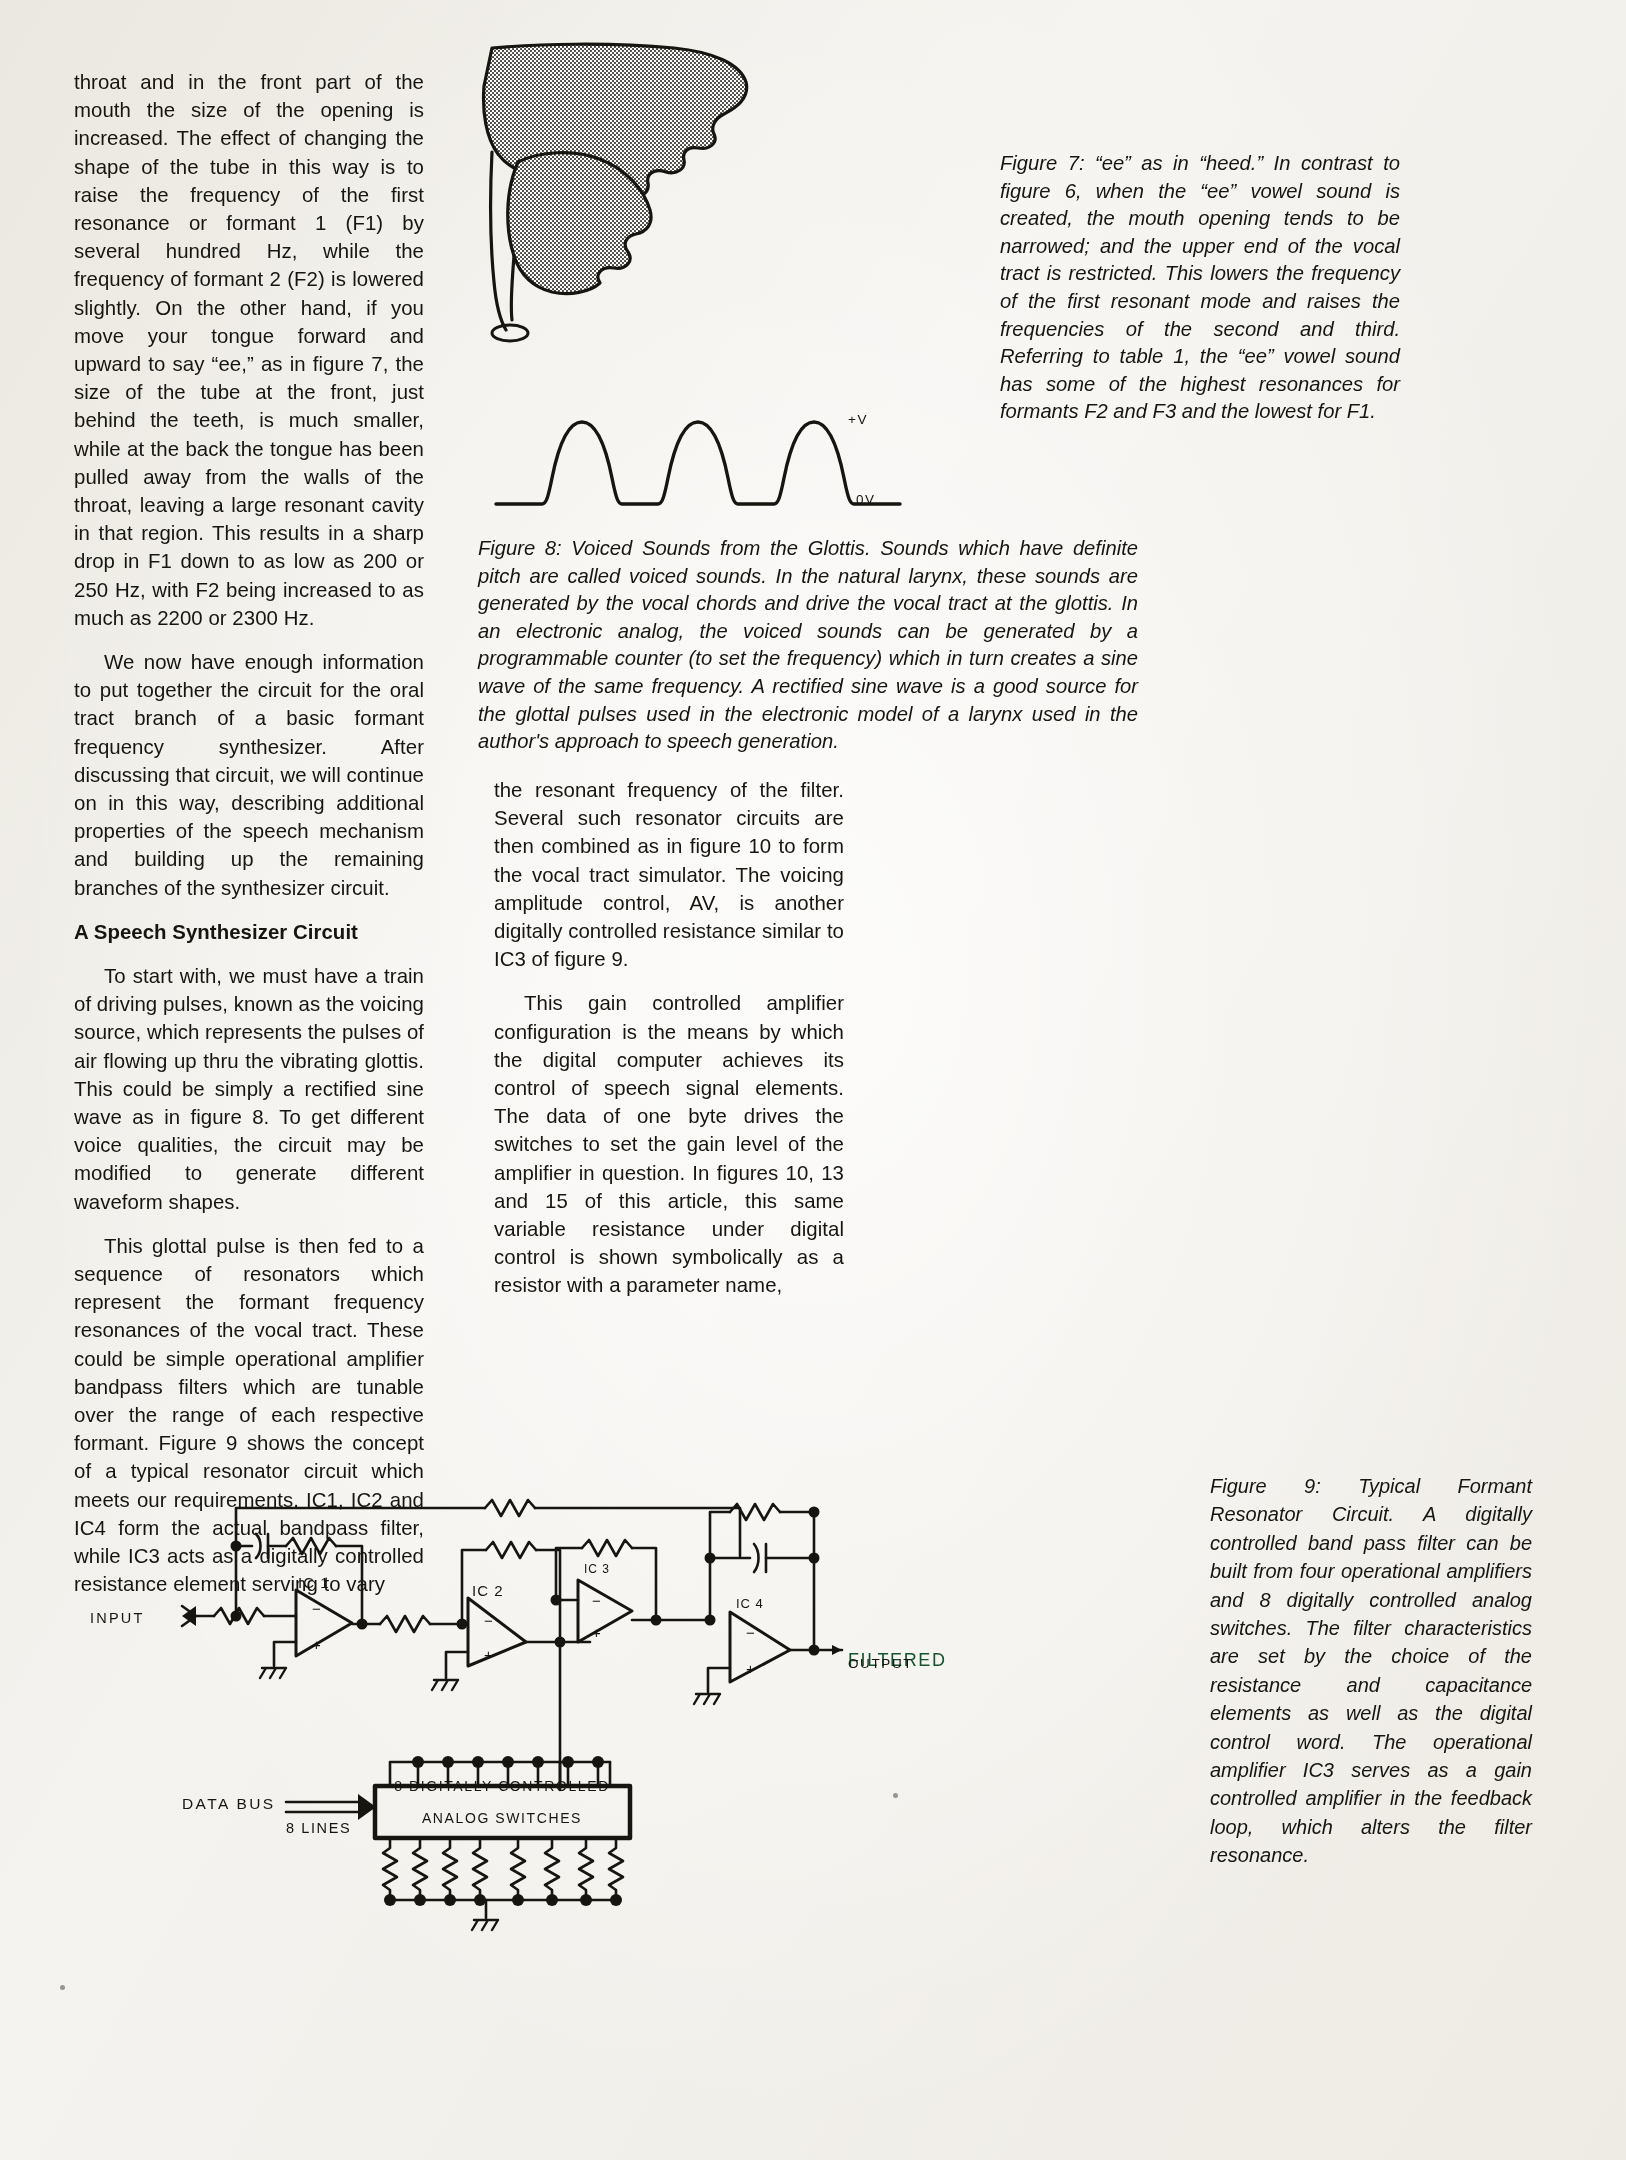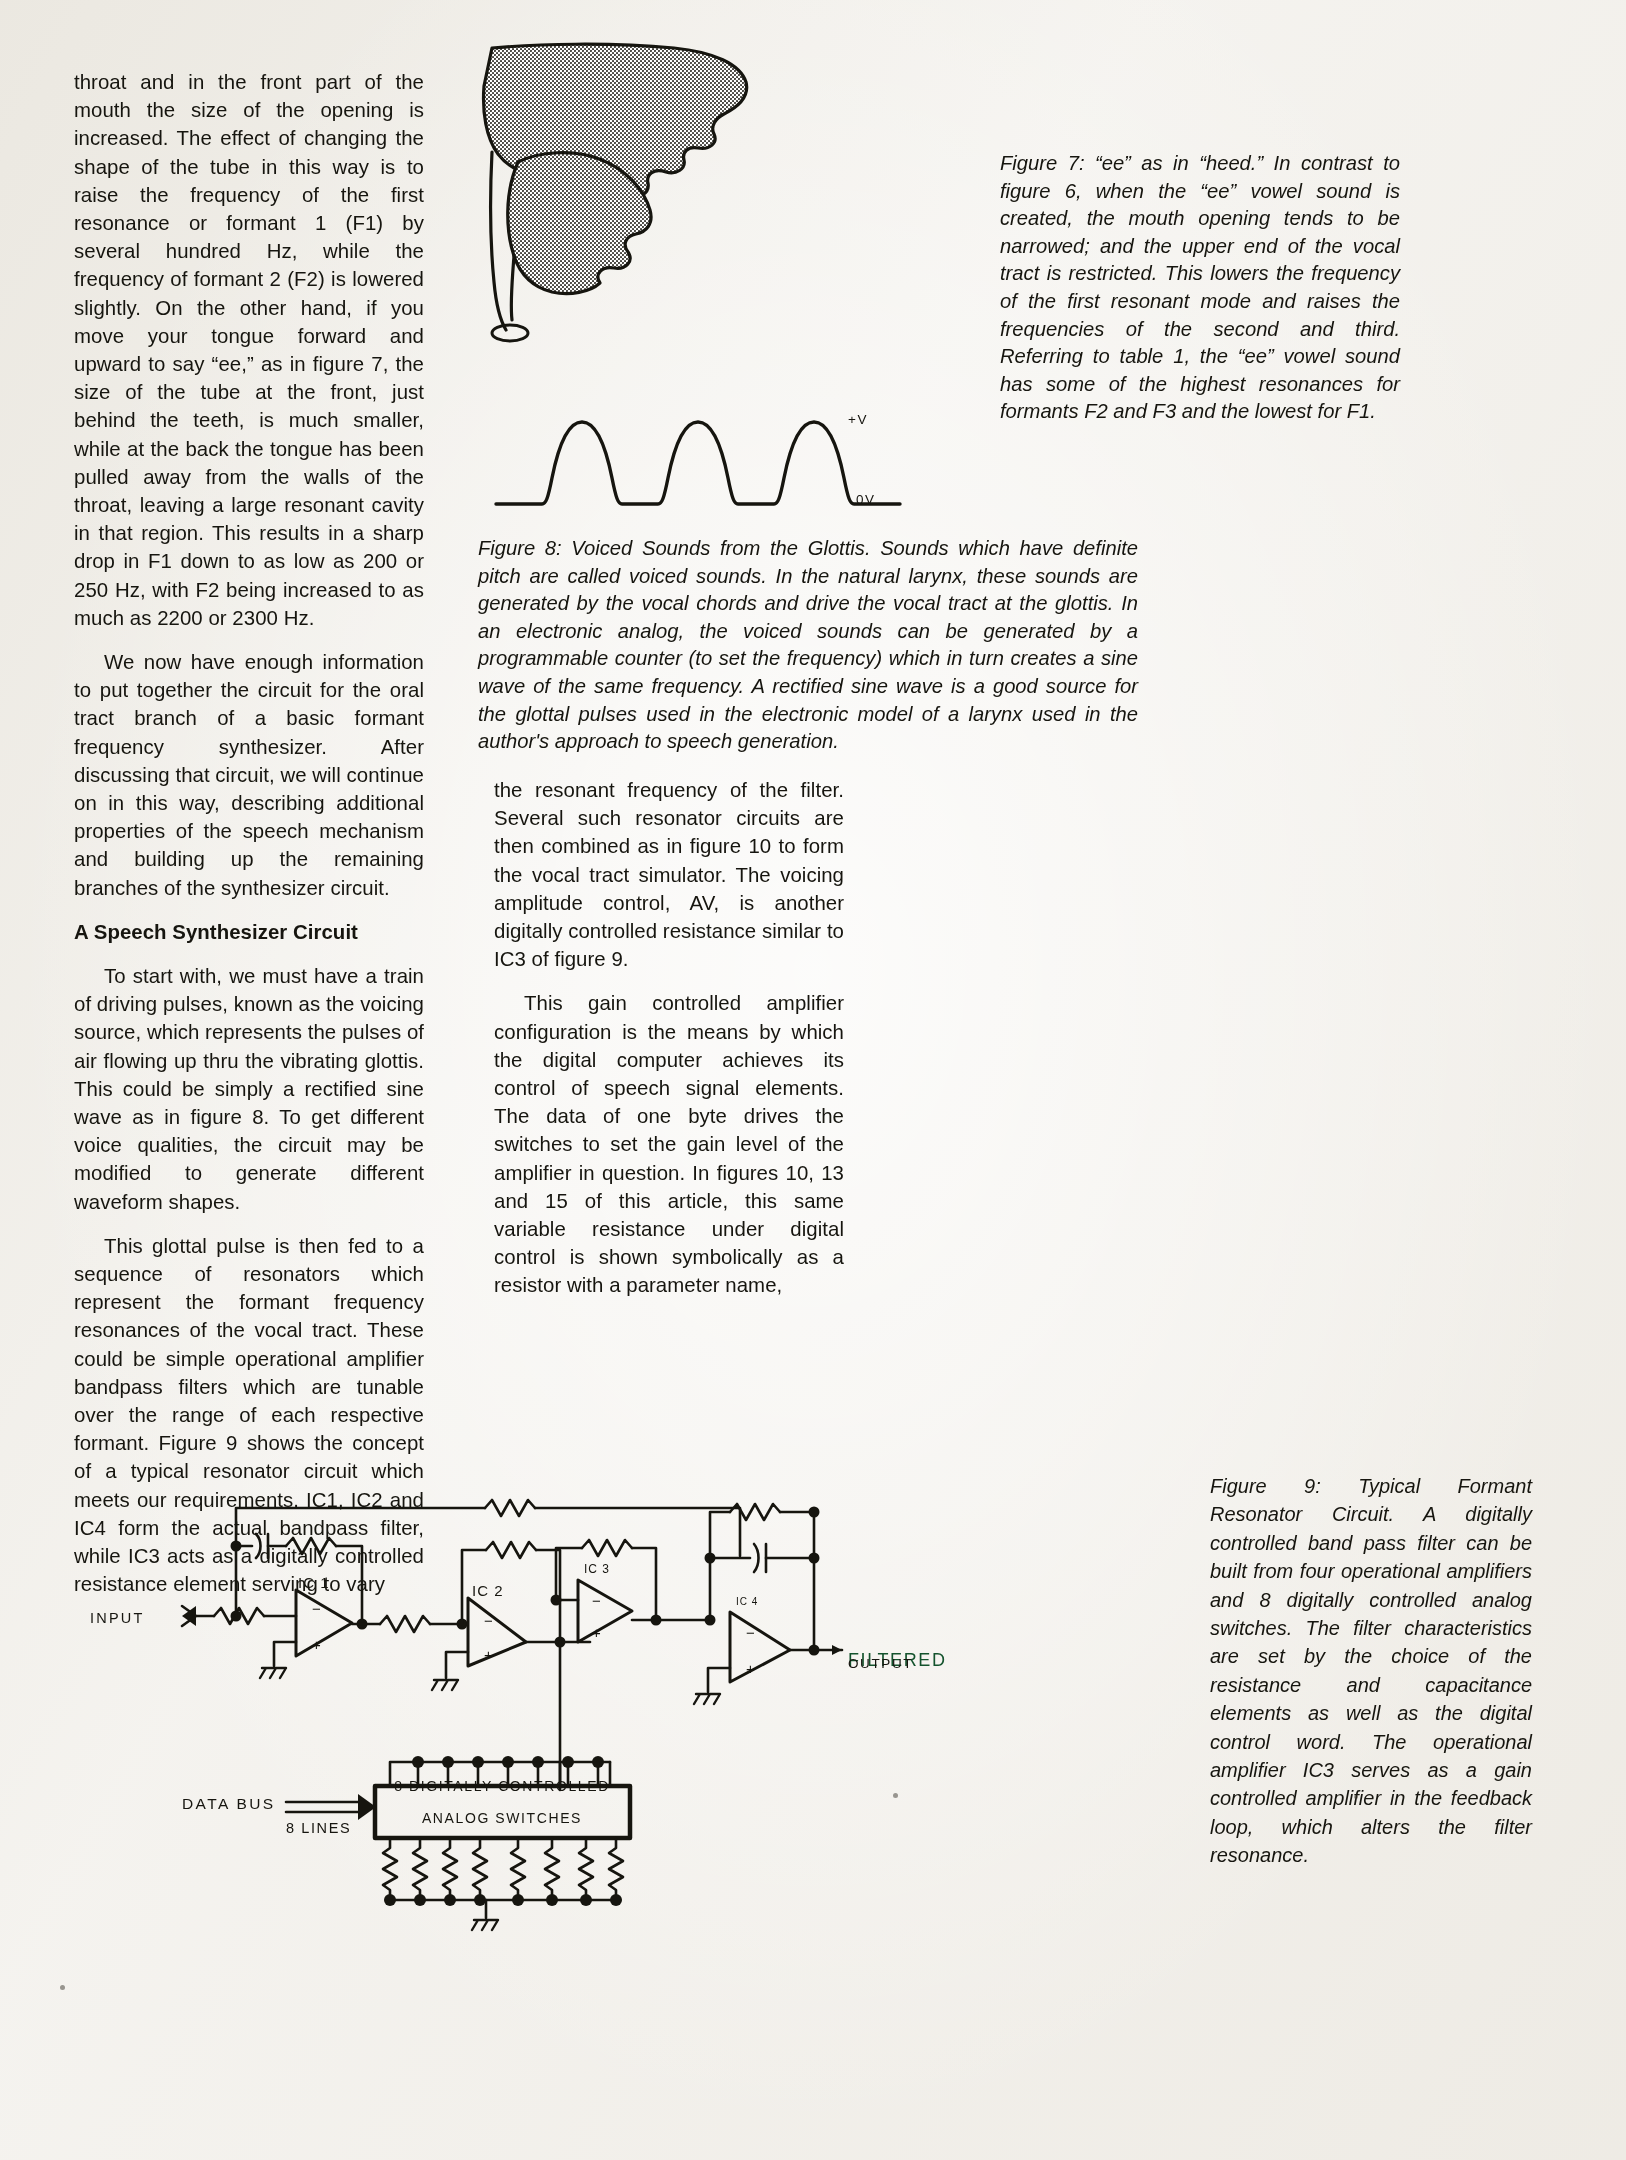--- a/index.html
+++ b/index.html
@@ -324,21 +324,21 @@
       <path d="M384,430 L408,430 M388,430 l-6,10 M398,430 l-6,10 M408,430 l-6,10" stroke-width="2.4"></path>
 
       <path d="M196,312 L268,312 M196,322 L268,322"></path>
       <path d="M268,304 L286,317 L268,330 Z" fill="#16150f" stroke="none"></path>
     </svg>
 
     <span style="position:absolute; left:0px; top:120px; font-size:14.5px; letter-spacing:2.2px; color:#16150f;">INPUT</span>
     <span style="position:absolute; left:208px; top:84px; font-size:15px; letter-spacing:1px; color:#16150f;">IC 1</span>
     <span style="position:absolute; left:382px; top:92px; font-size:15px; letter-spacing:1px; color:#16150f;">IC 2</span>
     <span style="position:absolute; left:494px; top:72px; font-size:12px; letter-spacing:1px; color:#16150f;">IC 3</span>
-    <span style="position:absolute; left:646px; top:106px; font-size:10px; letter-spacing:1px; color:#16150f;">IC 4</span>
+    <span style="position:absolute; left:646px; top:106px; font-size:13px; letter-spacing:1px; color:#16150f;">IC 4</span>
     <span style="position:absolute; left:758px; top:160px; font-size:18px; letter-spacing:1.6px; color:#14532d; white-space:nowrap;">FILTERED</span>
     <span style="position:absolute; left:758px; top:166px; font-size:13.5px; letter-spacing:1.6px; color:#16150f; white-space:nowrap;">OUTPUT</span>
     <span style="position:absolute; left:92px; top:305px; font-size:15.5px; letter-spacing:2.4px; color:#16150f; white-space:nowrap;">DATA BUS</span>
     <span style="position:absolute; left:196px; top:330px; font-size:14.5px; letter-spacing:1.6px; color:#16150f; white-space:nowrap;">8 LINES</span>
     <span style="position:absolute; left:292px; top:288px; width:240px; text-align:center; font-size:14px; letter-spacing:1.6px; color:#16150f;">8 DIGITALLY CONTROLLED</span>
     <span style="position:absolute; left:292px; top:320px; width:240px; text-align:center; font-size:14px; letter-spacing:1.6px; color:#16150f;">ANALOG SWITCHES</span>
   </div>
 
 
   <div class="speck" style="left:60px; top:1985px; width:5px; height:5px;"></div>

